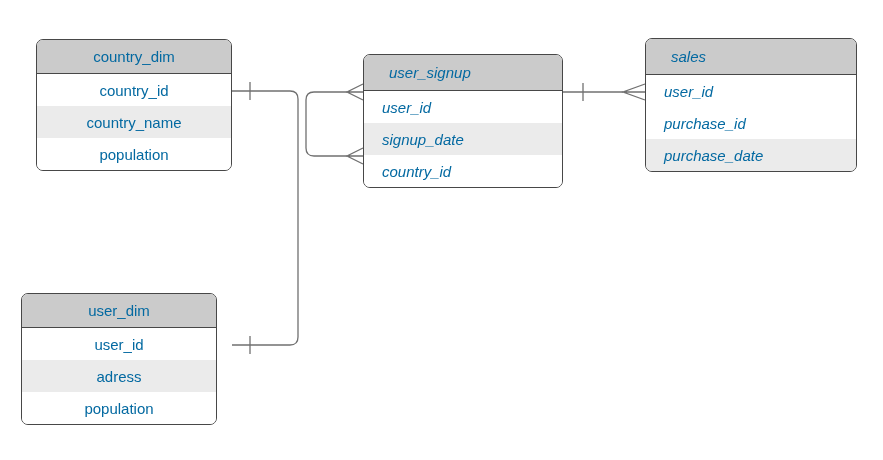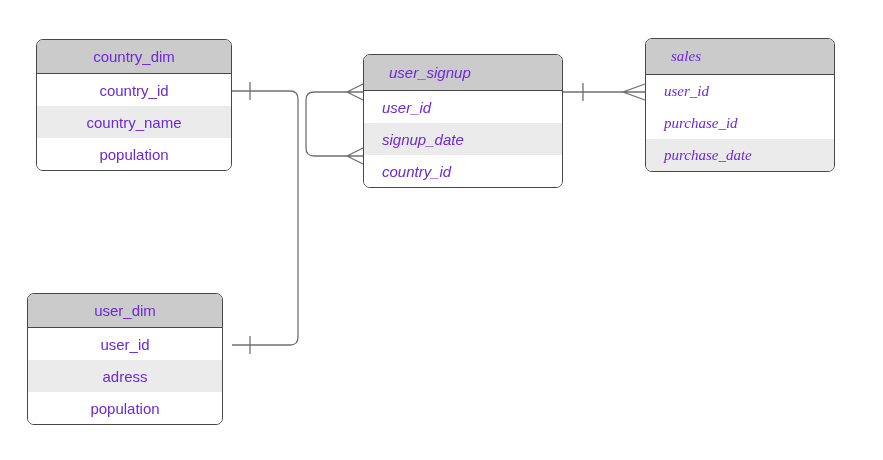--- a/index.html
+++ b/index.html
@@ -13,21 +13,21 @@
   }
   svg.wires { position: absolute; left: 0; top: 0; }
   .wire { stroke: #707070; stroke-width: 1.3; fill: none; }
 
   .tbl {
     position: absolute;
     box-sizing: border-box;
     border: 1.5px solid #474747;
     border-radius: 7px;
     background: #ffffff;
-    color: #6d28d9;
+    color: #0369a1;
     font-size: 15px;
     overflow: hidden;
   }
   .hdr {
     background: #cbcbcb;
     border-bottom: 1.5px solid #474747;
     display: flex;
     align-items: center;
     height: 33px;
   }
@@ -77,27 +77,27 @@
     <div class="row">population</div>
   </div>
 
   <div class="tbl ital tall" style="left:363px; top:54px; width:200px;">
     <div class="hdr">user_signup</div>
     <div class="row">user_id</div>
     <div class="row alt">signup_date</div>
     <div class="row">country_id</div>
   </div>
 
-  <div class="tbl ital tall" style="left:645px; top:38px; width:190px;font-family:Liberation Serif, serif;">
+  <div class="tbl ital tall" style="left:645px; top:38px; width:212px;">
     <div class="hdr">sales</div>
     <div class="row">user_id</div>
     <div class="row">purchase_id</div>
     <div class="row alt">purchase_date</div>
   </div>
 
-  <div class="tbl plain" style="left:27px; top:293px; width:196px;">
+  <div class="tbl plain" style="left:21px; top:293px; width:196px;">
     <div class="hdr">user_dim</div>
     <div class="row">user_id</div>
     <div class="row alt">adress</div>
     <div class="row">population</div>
   </div>
 
 </div>
 
 </body></html>

